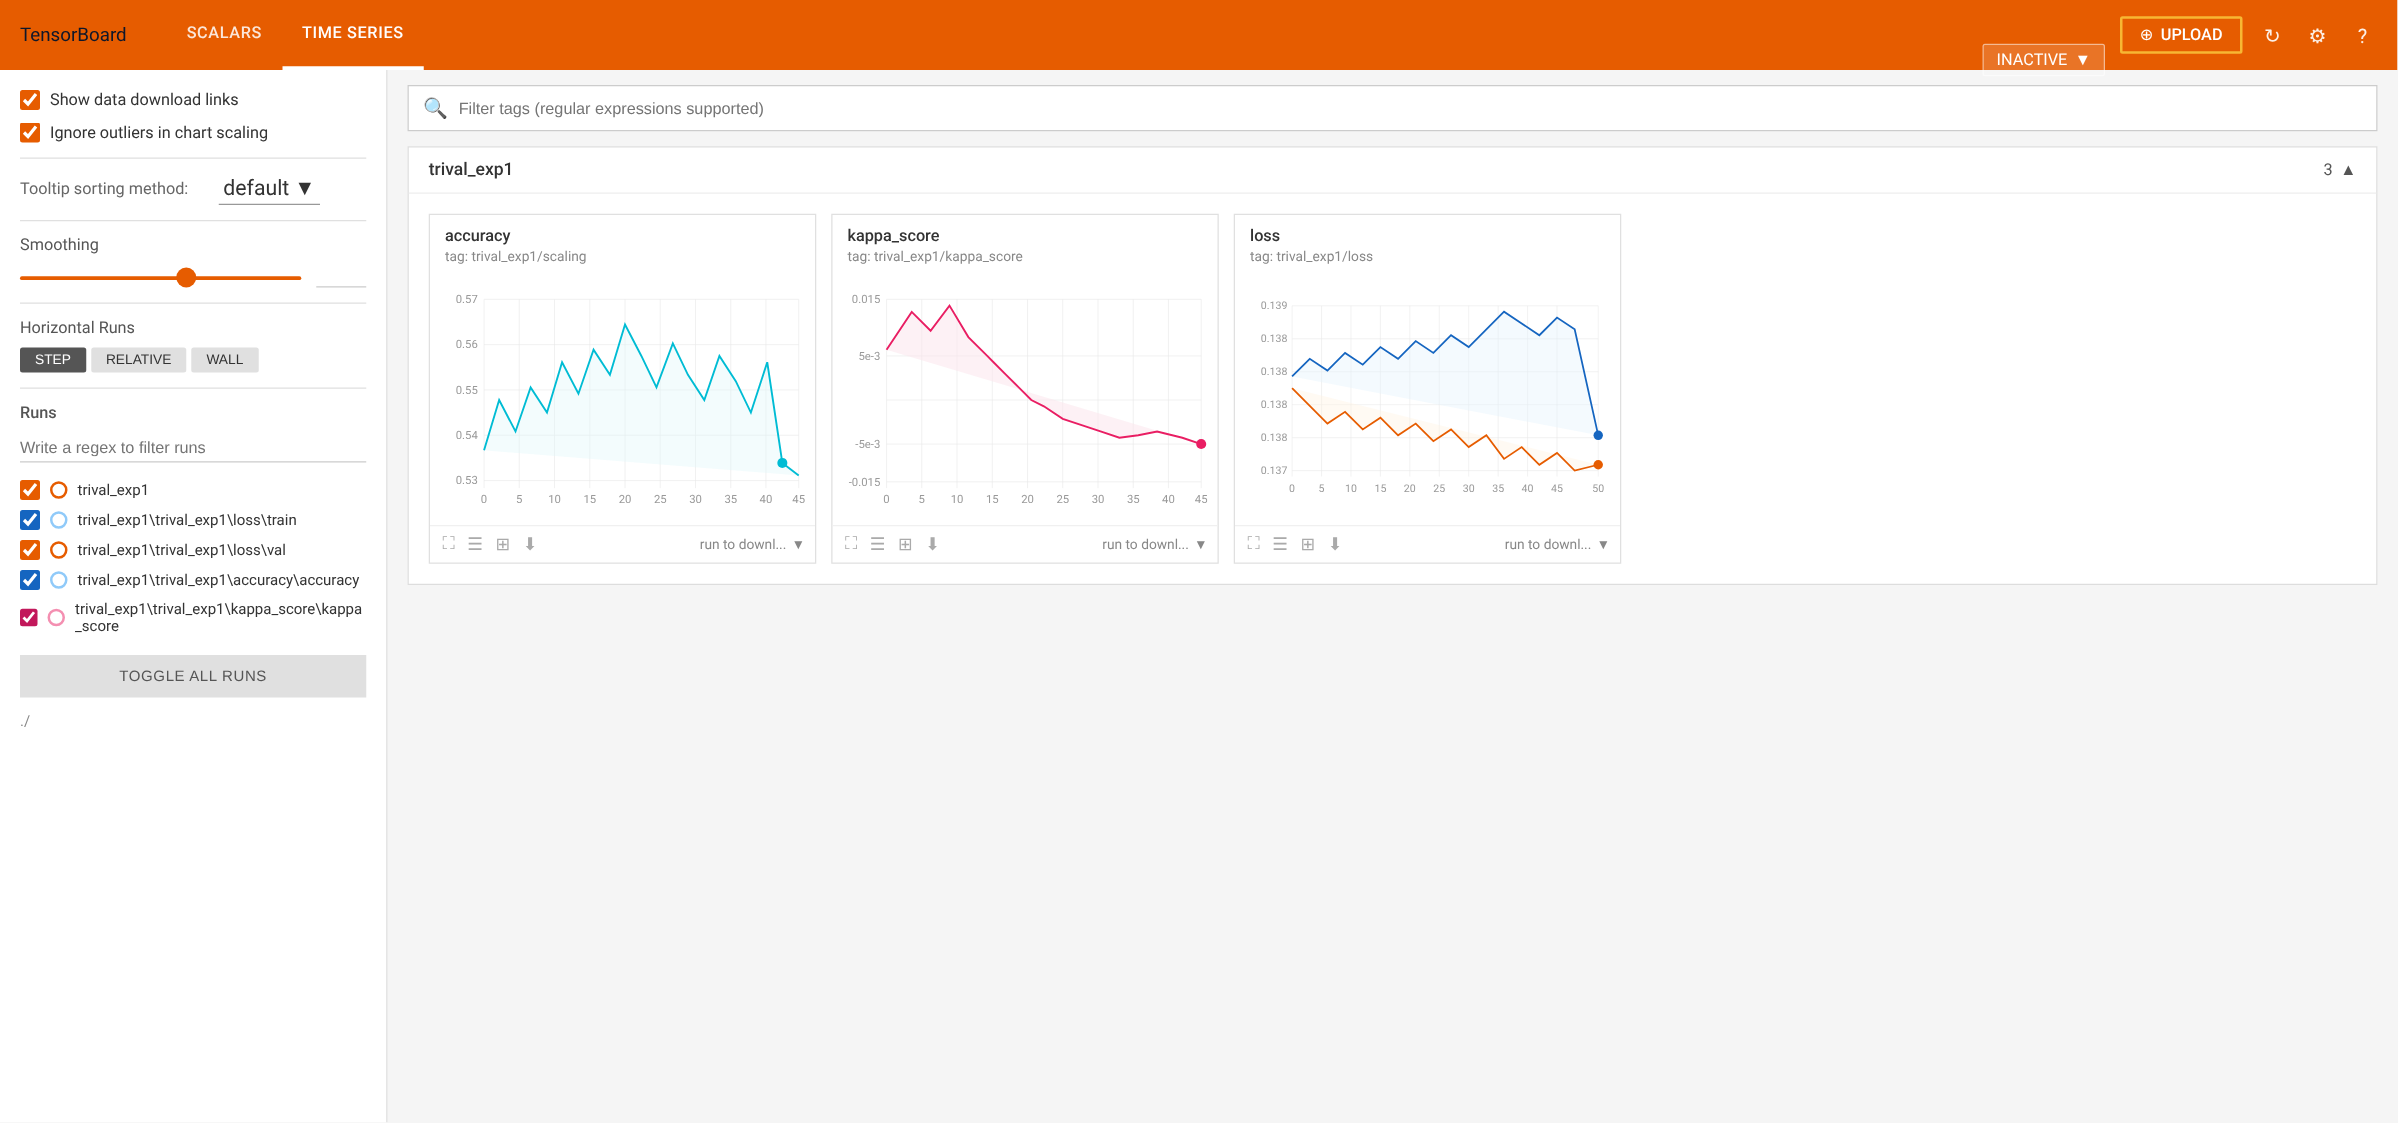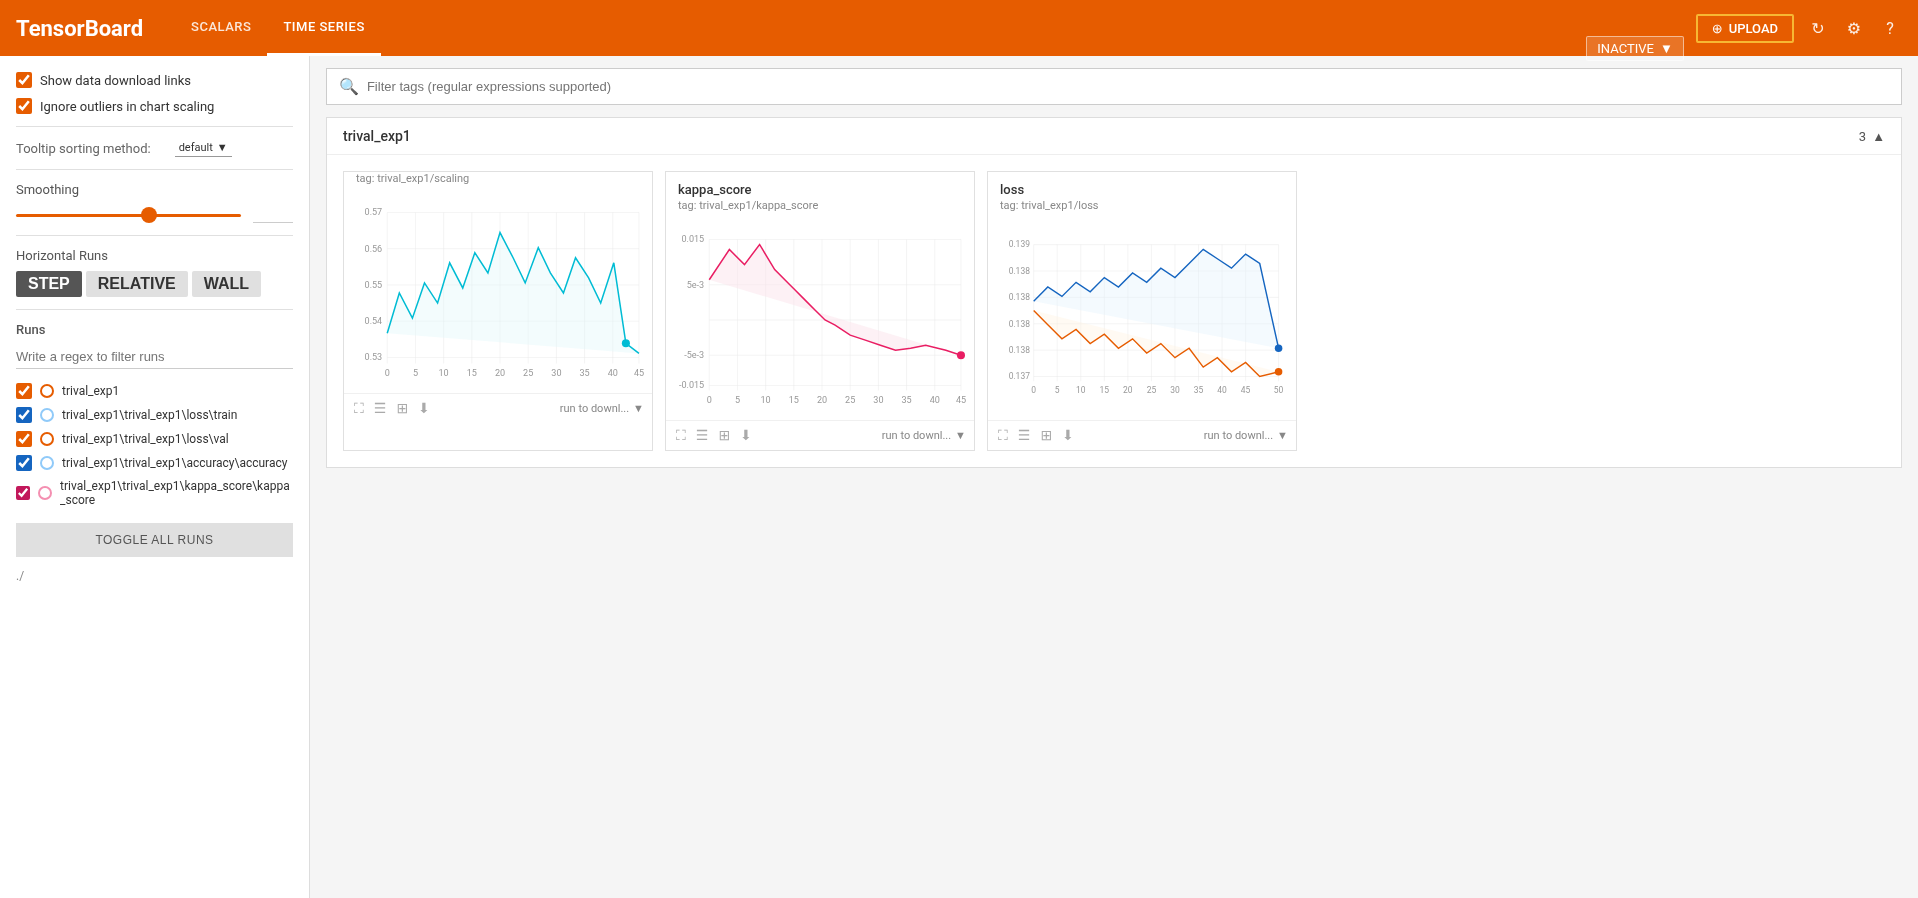--- a/index.html
+++ b/index.html
@@ -8,23 +8,23 @@
     
     .header {
       background: #e65c00;
       height: 56px;
       display: flex;
       align-items: center;
       padding: 0 16px;
       color: white;
     }
     .header-logo {
-      font-size: 22px;
-      font-weight: bold;
-      color: #ffffff;
+      font-size: 15px;
+      font-weight: normal;
+      color: #0f172a;
       margin-right: 32px;
     }
     .header-nav {
       display: flex;
       gap: 0;
       flex: 1;
     }
     .nav-item {
       padding: 0 16px;
       height: 56px;
@@ -129,21 +129,21 @@
       font-size: 13px;
       color: #666;
     }
     .tooltip-select {
       display: flex;
       align-items: center;
       gap: 4px;
       border-bottom: 1px solid #999;
       padding: 2px 4px;
       cursor: pointer;
-      font-size: 11px;
+      font-size: 17px;
     }
     .smoothing-label {
       font-size: 13px;
       color: #555;
       margin-bottom: 10px;
     }
     .slider-row {
       display: flex;
       align-items: center;
       gap: 12px;
@@ -180,25 +180,24 @@
     }
     .axis-btn-row {
       display: flex;
       gap: 4px;
       margin-bottom: 12px;
     }
     .axis-btn {
       padding: 4px 12px;
       border: none;
       background: #e0e0e0;
-      font-size: 16px;
+      font-size: 11px;
       cursor: pointer;
       border-radius: 2px;
       color: #333;
-      font-weight: bold;
     }
     .axis-btn.active {
       background: #555;
       color: white;
     }
     .runs-label {
       font-size: 13px;
       font-weight: 500;
       color: #555;
       margin-bottom: 8px;
@@ -491,20 +490,21 @@
         <span class="section-title">trival_exp1</span>
         <div class="section-count">
           <span>3</span>
           <span>▲</span>
         </div>
       </div>
 
       <div class="charts-grid">
 
         <div class="chart-card">
+          <div class="chart-title">accuracy</div>
           <div class="chart-tag">tag: trival_exp1/scaling</div>
           <div class="chart-area">
             <svg class="chart-svg" viewBox="0 0 290 180">
 
               <line x1="35" y1="10" x2="285" y2="10" class="grid-line"></line>
               <line x1="35" y1="46" x2="285" y2="46" class="grid-line"></line>
               <line x1="35" y1="82" x2="285" y2="82" class="grid-line"></line>
               <line x1="35" y1="118" x2="285" y2="118" class="grid-line"></line>
               <line x1="35" y1="154" x2="285" y2="154" class="grid-line"></line>
 

